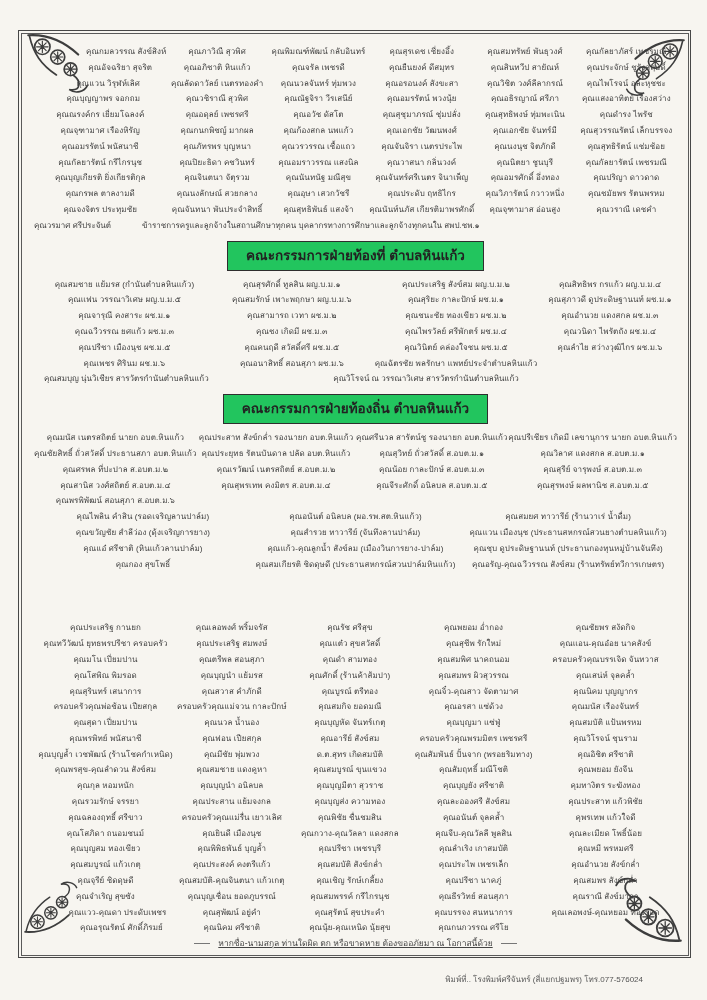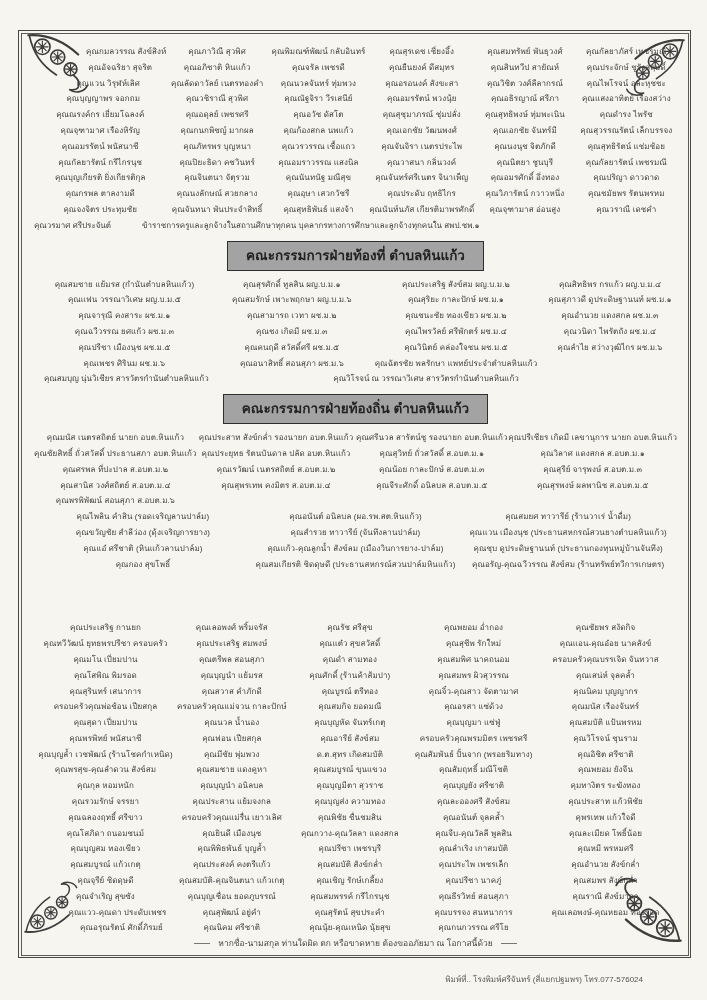--- a/index.html
+++ b/index.html
@@ -43,27 +43,27 @@
   .closing-row{display:flex;font-size:8px;line-height:15.8px;height:15.8px;white-space:nowrap;}
   .closing-row .lead{flex:0 0 108px;}
   .sec1-closing{display:flex;font-size:8px;line-height:15.8px;height:15.8px;white-space:nowrap;}
   .sec1-closing .left{flex:0 0 45%;padding-left:10px;}
   
   .section-header{
     align-self:center;margin:7px 0 6px 0;
     border:1.1px solid #2e2e2e;
     padding:2px 18px 4px 18px;
     font-size:13.5px;font-weight:bold;color:#222;
-    background:#a3a3a3;
+    background:#22c55e;
   }
   
   .footer-note{
     margin-top:auto;
     display:flex;align-items:center;justify-content:center;gap:8px;
-    font-size:8.5px;color:#444;padding-bottom:4px;
+    font-size:8.5px;color:#444;padding-bottom:4px;text-decoration:underline;
   }
   .footer-note i{display:block;width:16px;border-top:1px solid #777;height:0;}
   
   .print-info{
     position:absolute;right:64px;bottom:14px;
     font-size:8px;color:#555;
   }
   
   .orn{position:absolute;z-index:2;}
   .orn svg{width:100%;height:100%;display:block;}

